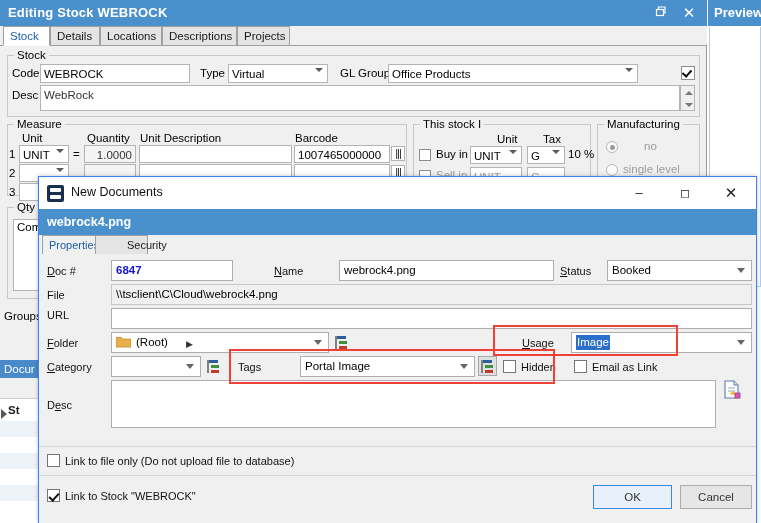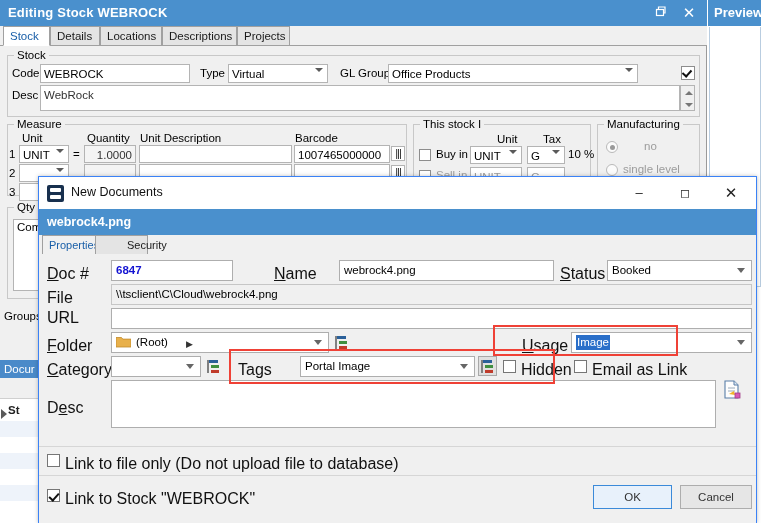--- a/index.html
+++ b/index.html
@@ -56,21 +56,21 @@
   #dlg-title{position:absolute;left:32px;top:8px;font-size:12.5px;color:#111;}
   .dlg-btn{position:absolute;top:0;width:46px;height:32px;text-align:center;line-height:32px;font-size:13px;color:#222;}
   #dlg-min{right:94px;}
   #dlg-max{right:48px;font-size:12px;}
   #dlg-cls{right:2px;font-size:15px;}
   #dlg-subtitle{position:absolute;left:0;top:32px;width:717px;height:26px;background:#4a90cd;color:#fff;font-size:12.5px;font-weight:bold;line-height:26px;padding-left:8px;box-sizing:border-box;}
   #dlg-tabstrip{position:absolute;left:0;top:58px;width:717px;height:19px;background:#f0f0f0;border-bottom:1px solid #a0a0a0;}
   .dtab{position:absolute;top:0;height:19px;line-height:18px;padding:0 6px;font-size:11px;background:#e4e4e4;border:1px solid #a0a0a0;border-bottom:none;box-sizing:border-box;color:#1a1a1a;}
   .dtab.active{background:#f0f0f0;color:#1a5fa8;border-bottom:1px solid #f0f0f0;height:20px;}
   #dlg-body{position:absolute;left:0;top:77px;width:717px;height:192px;background:#f0f0f0;}
-  .dlbl{position:absolute;font-size:16px;color:#111;white-space:nowrap;}
+  .dlbl{position:absolute;font-size:11px;color:#111;white-space:nowrap;}
   .dlbl u{text-decoration:underline;}
   .dfld{position:absolute;background:#fff;border:1px solid #aeaeae;box-sizing:border-box;font-size:11.5px;padding:2px 4px;line-height:15px;overflow:hidden;white-space:nowrap;}
   .dfld.ro{background:#f0f0f0;border-color:#c6c6c6;}
   .dcombo{position:absolute;background:#fff;border:1px solid #aeaeae;box-sizing:border-box;font-size:11.5px;padding:2px 4px;line-height:15px;overflow:hidden;white-space:nowrap;}
   .dcombo .arr{position:absolute;right:6px;top:7px;width:0;height:0;border-left:4px solid transparent;border-right:4px solid transparent;border-top:5px solid #666;}
   .treebtn{position:absolute;width:19px;height:20px;background:#f0f0f0;border:1px solid #f0f0f0;box-sizing:border-box;}
   .treebtn.pressed{background:#e0e0e0;border:1px solid #a8a8a8;}
   .treebtn i{position:absolute;display:block;}
   .tb-b{left:4px;top:3px;width:9px;height:3px;background:#2a6099;}
   .tb-g{left:6px;top:8px;width:8px;height:3px;background:#3f8f3f;}

